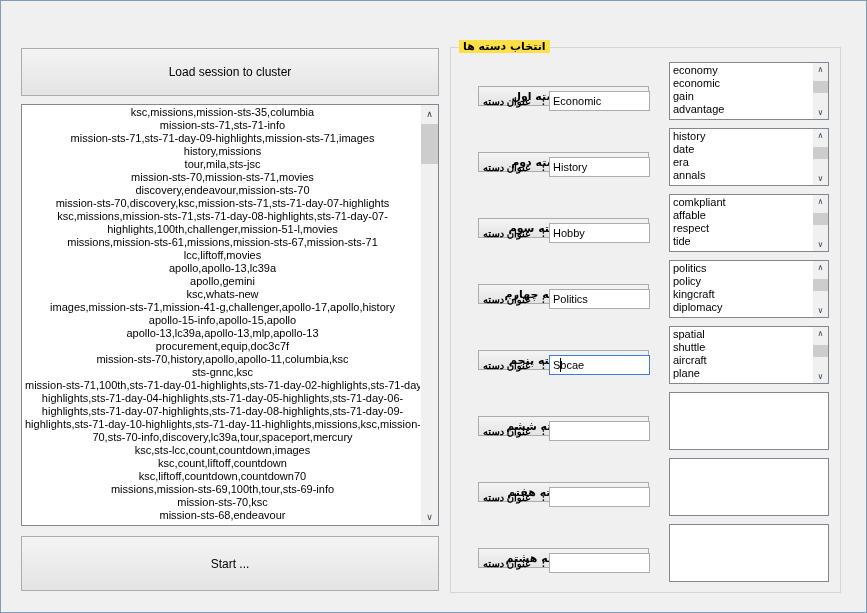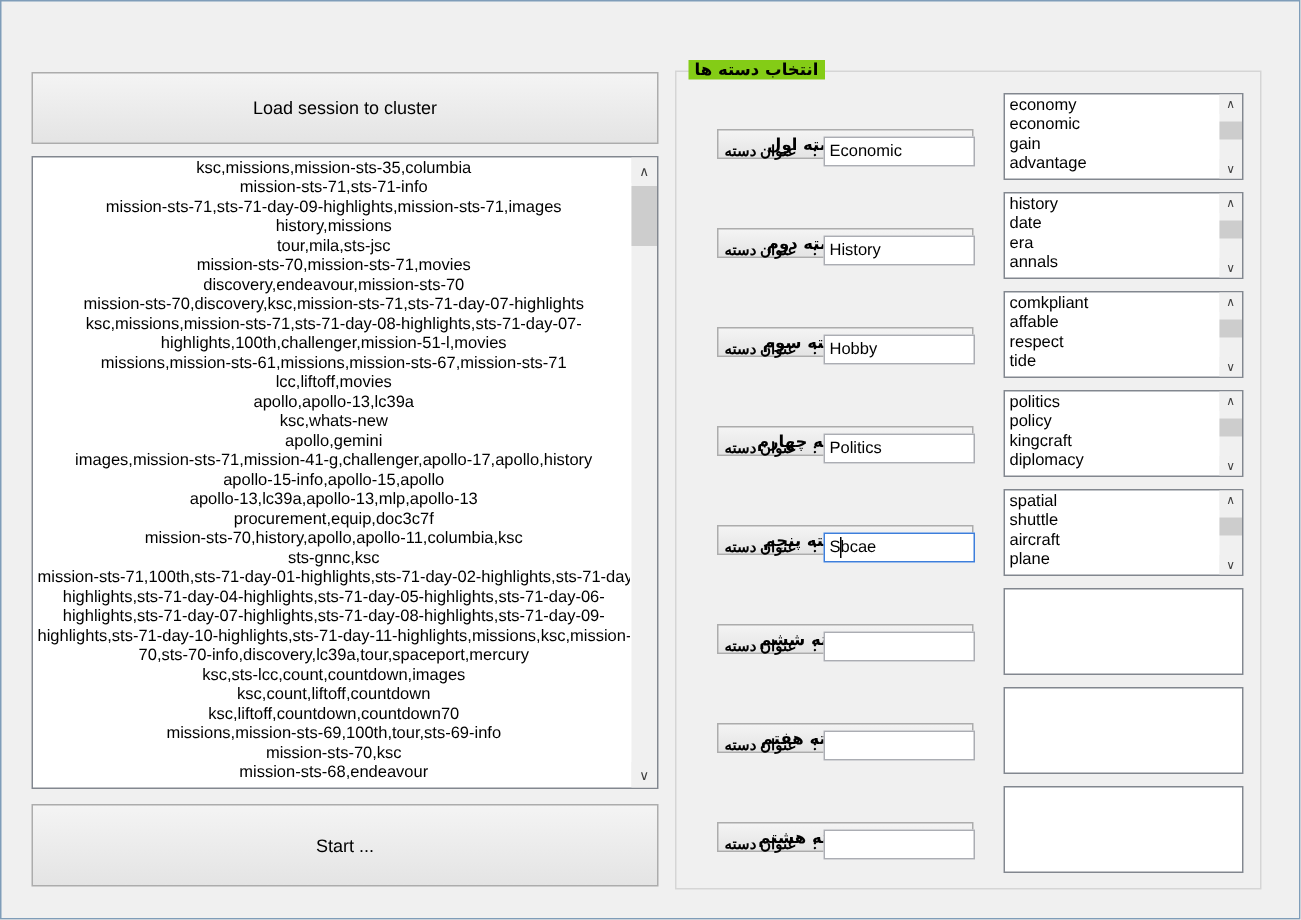--- a/index.html
+++ b/index.html
@@ -41,21 +41,21 @@
   .session-box .sb-thumb{ height:40px; margin-top:2px; }
   .sec-list .vsb{ width:15px; }
   .sec-list .sb-btn{ height:13px; font-size:8px; }
   .sec-list .sb-thumb{ height:12px; margin-top:5px; }
   
   .groupbox{
     position:absolute; left:449px; top:46px; width:391px; height:546px;
     border:1px solid #d5d5d5;
   }
   .group-title{
-    position:absolute; left:8px; top:-8px; background:#84cc16; padding:0 4px;
+    position:absolute; left:8px; top:-8px; background:#fde047; padding:0 4px;
     font-size:11px; font-weight:bold; color:#000;
     font-family:"DejaVu Sans", sans-serif;
   }
   .fa{ font-family:"DejaVu Sans", sans-serif; direction:rtl; }
   .section{ position:absolute; left:449px; width:391px; height:66px; }
   .sec-btn{ left:28px; top:6px; width:171px; height:20px; font-size:11px; font-weight:bold;margin-top:23px; }
   .sec-label{
     position:absolute; left:33px; top:37px; width:62px; height:14px;
     display:flex; justify-content:space-between; align-items:center;
     font-size:10px; font-weight:bold; color:#000;
@@ -92,22 +92,22 @@
         <div class="list-row">history,missions</div>
         <div class="list-row">tour,mila,sts-jsc</div>
         <div class="list-row">mission-sts-70,mission-sts-71,movies</div>
         <div class="list-row">discovery,endeavour,mission-sts-70</div>
         <div class="list-row">mission-sts-70,discovery,ksc,mission-sts-71,sts-71-day-07-highlights</div>
         <div class="list-row">ksc,missions,mission-sts-71,sts-71-day-08-highlights,sts-71-day-07-</div>
         <div class="list-row">highlights,100th,challenger,mission-51-l,movies</div>
         <div class="list-row">missions,mission-sts-61,missions,mission-sts-67,mission-sts-71</div>
         <div class="list-row">lcc,liftoff,movies</div>
         <div class="list-row">apollo,apollo-13,lc39a</div>
+        <div class="list-row">apollo,gemini</div>
         <div class="list-row">ksc,whats-new</div>
-        <div class="list-row">apollo,gemini</div>
         <div class="list-row">images,mission-sts-71,mission-41-g,challenger,apollo-17,apollo,history</div>
         <div class="list-row">apollo-15-info,apollo-15,apollo</div>
         <div class="list-row">apollo-13,lc39a,apollo-13,mlp,apollo-13</div>
         <div class="list-row">procurement,equip,doc3c7f</div>
         <div class="list-row">mission-sts-70,history,apollo,apollo-11,columbia,ksc</div>
         <div class="list-row">sts-gnnc,ksc</div>
         <div class="list-row">mission-sts-71,100th,sts-71-day-01-highlights,sts-71-day-02-highlights,sts-71-day-03-</div>
         <div class="list-row">highlights,sts-71-day-04-highlights,sts-71-day-05-highlights,sts-71-day-06-</div>
         <div class="list-row">highlights,sts-71-day-07-highlights,sts-71-day-08-highlights,sts-71-day-09-</div>
         <div class="list-row">highlights,sts-71-day-10-highlights,sts-71-day-11-highlights,missions,ksc,mission-sts-</div>

